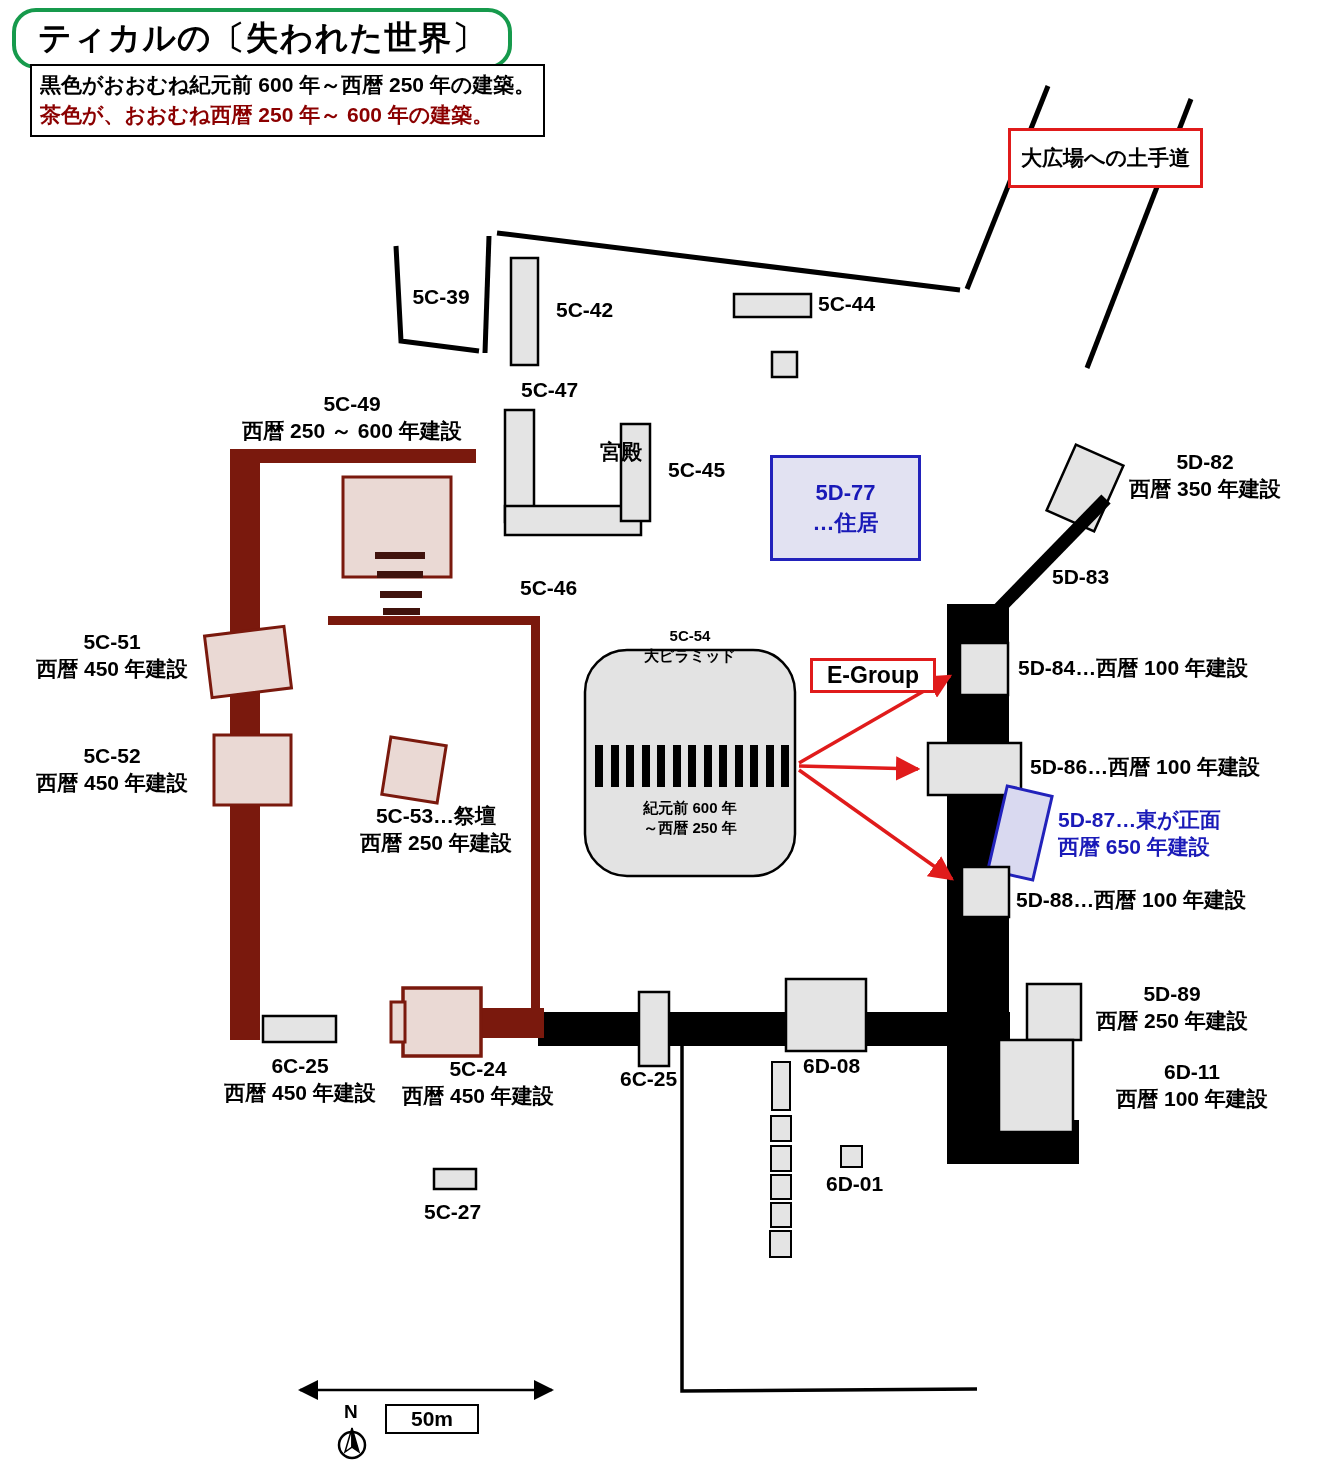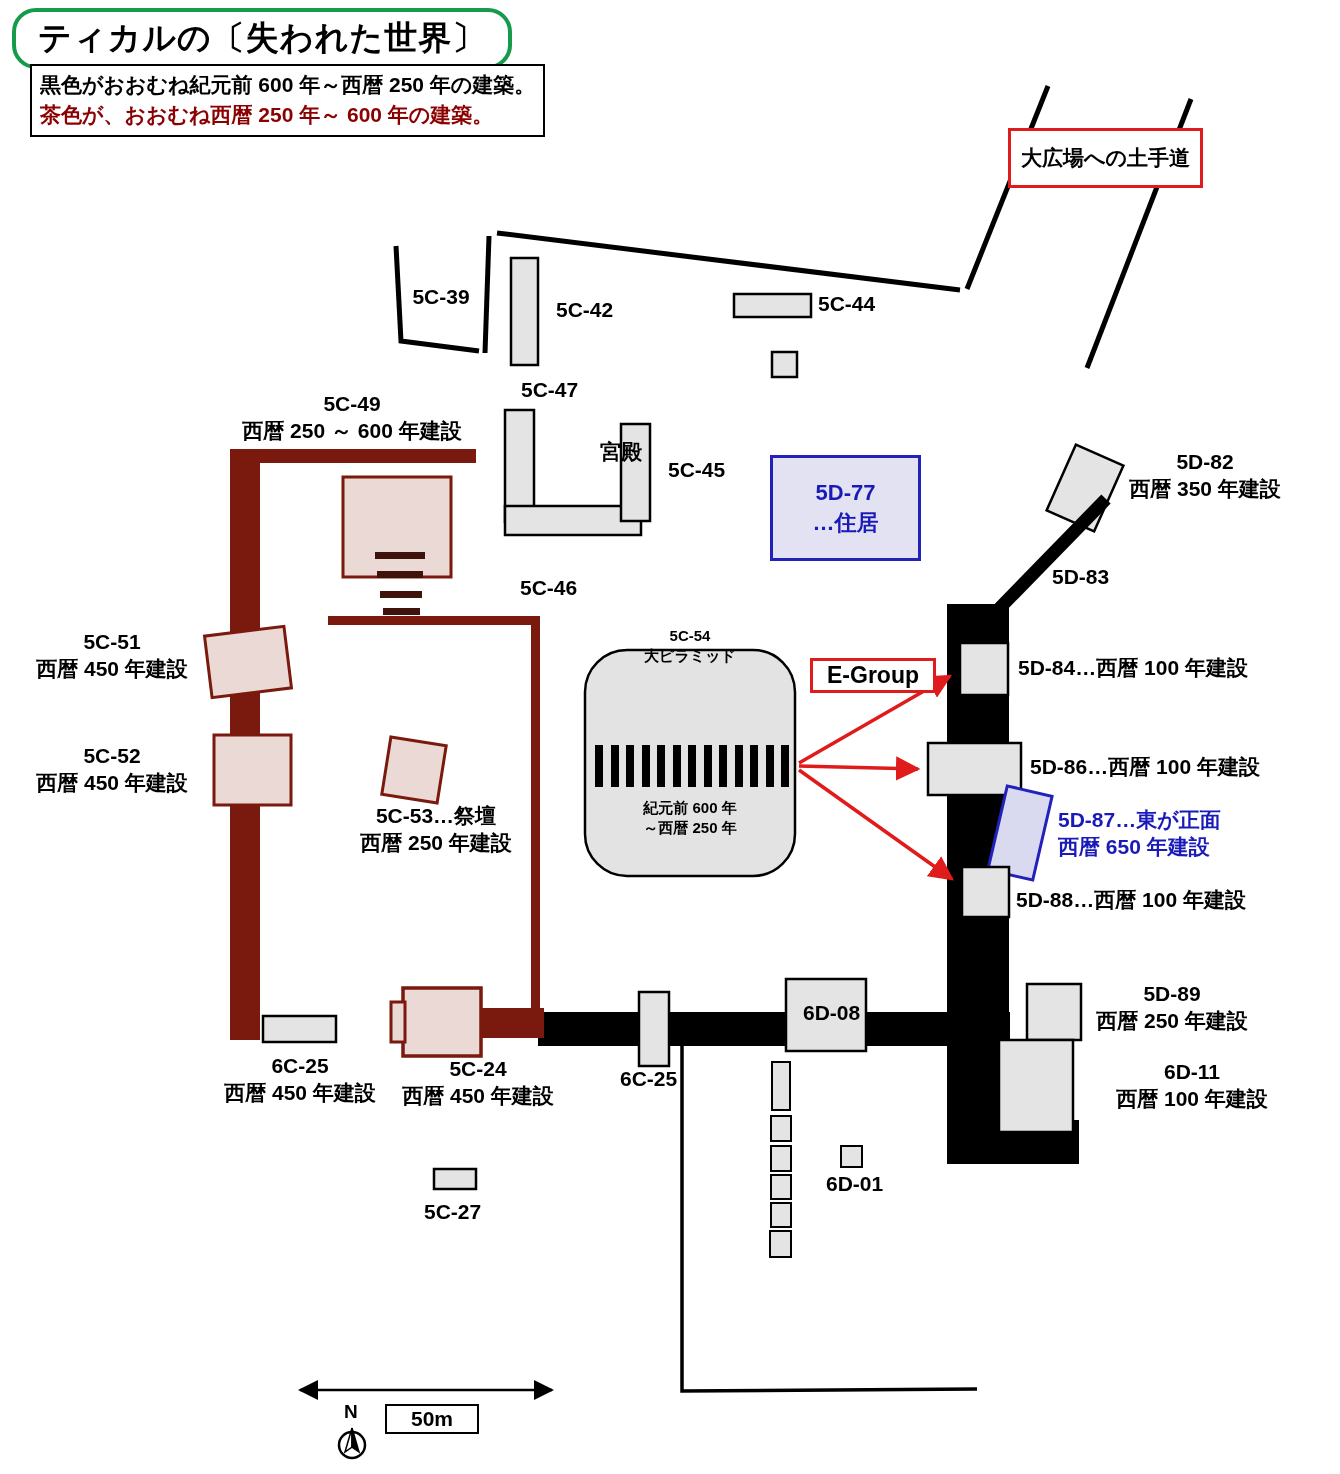--- a/index.html
+++ b/index.html
@@ -226,20 +226,20 @@
 
   <div class="lbl ctr" style="left:300px;top:1052px;">
     <div>6C-25</div>
     <div>西暦 450 年建設</div>
   </div>
   <div class="lbl ctr" style="left:478px;top:1055px;">
     <div>5C-24</div>
     <div>西暦 450 年建設</div>
   </div>
   <div class="lbl" style="left:620px;top:1065px;">6C-25</div>
-  <div class="lbl" style="left:803px;top:999px;text-align:right;">6D-08</div>
+  <div class="lbl" style="left:803px;top:1052px;text-align:right;">6D-08</div>
   <div class="lbl" style="left:826px;top:1170px;">6D-01</div>
   <div class="lbl" style="left:424px;top:1198px;">5C-27</div>
 
   <div class="lbl" style="left:344px;top:1400px;font-size:19px;">N</div>
   <div class="scale-box">50m</div>
 
 </div>
 
 </body></html>

